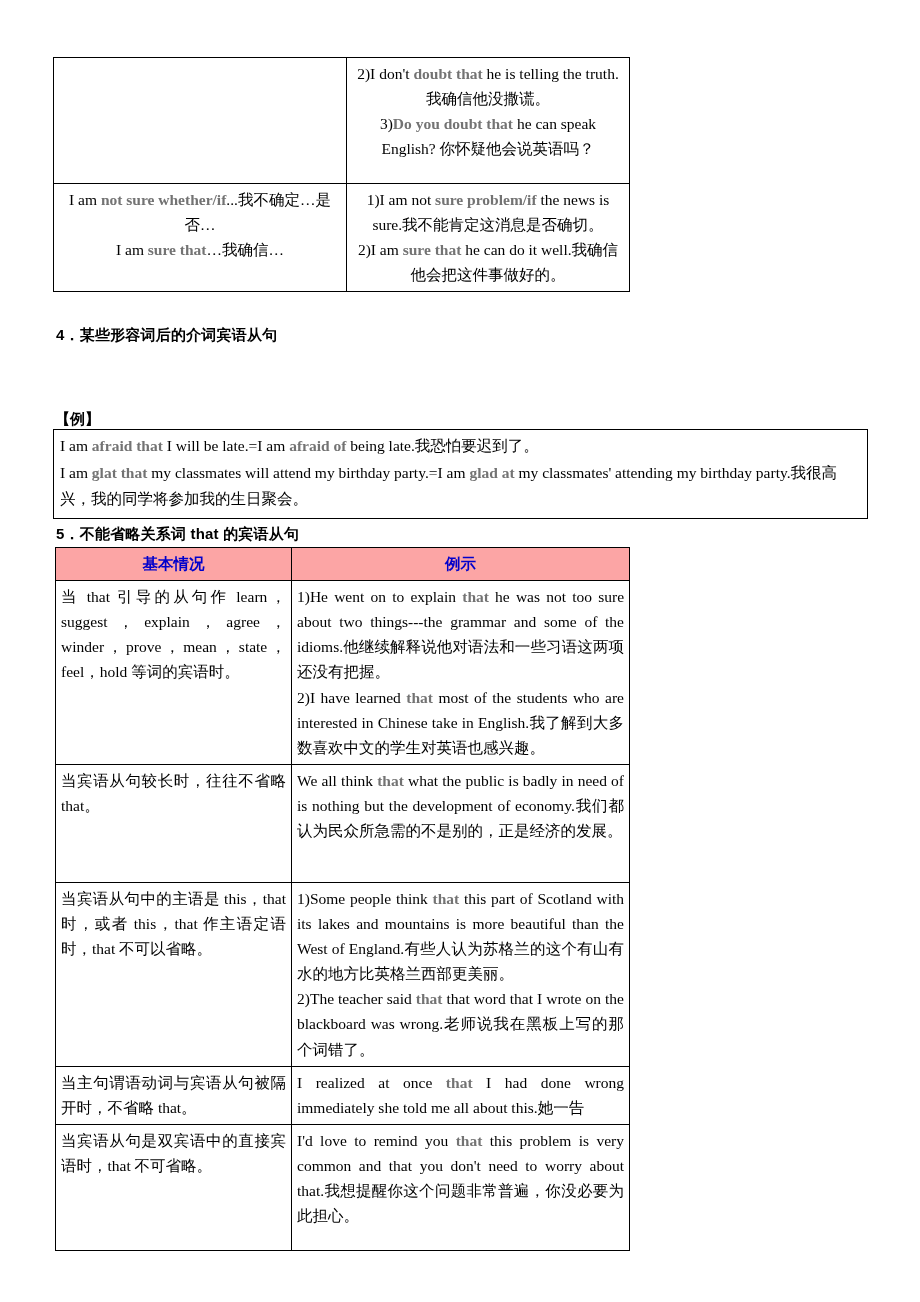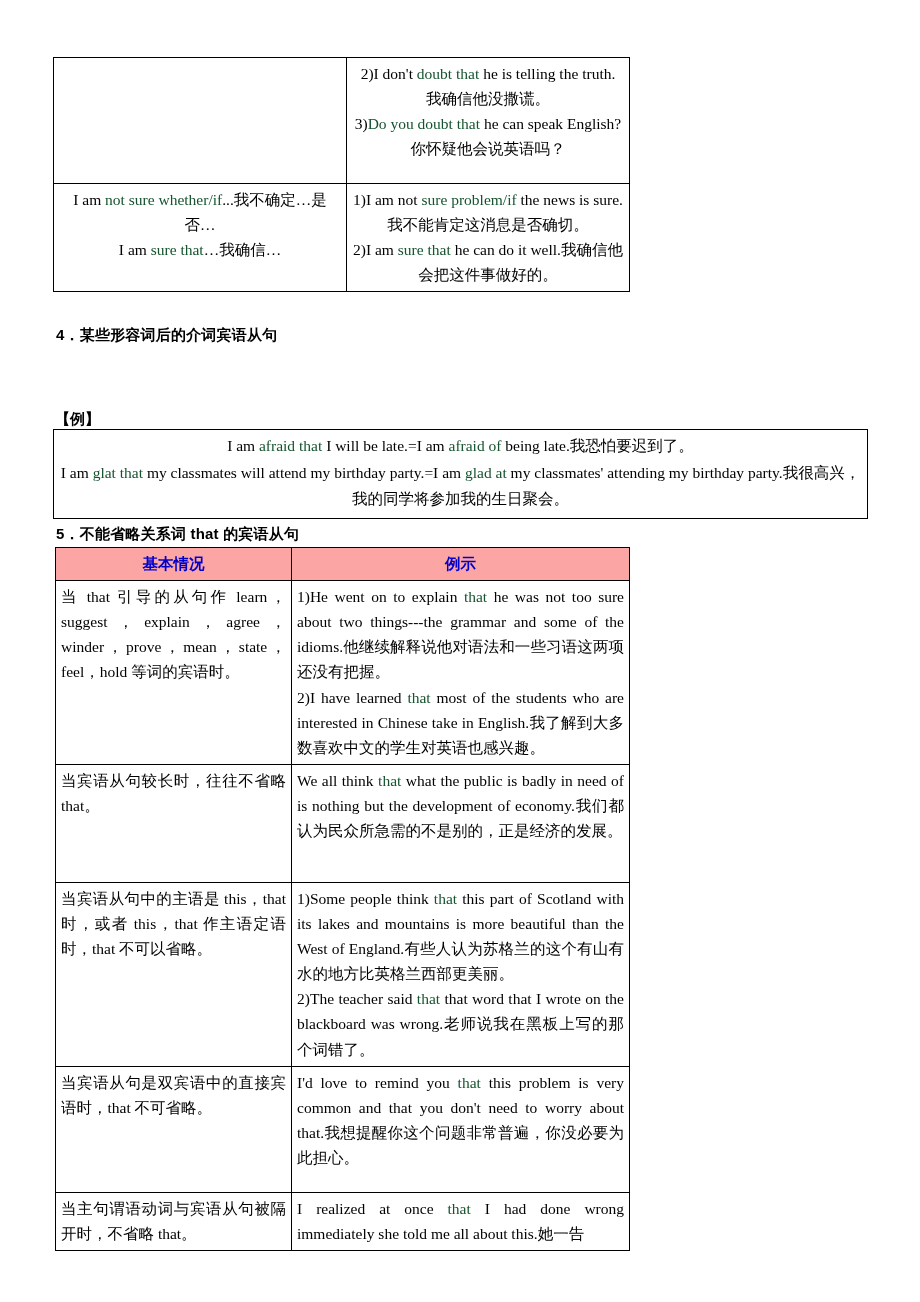--- a/index.html
+++ b/index.html
@@ -84,21 +84,20 @@
   .ex-box {
     position: absolute;
     left: 53px;
     top: 429px;
     width: 815px;
     border: 1px solid #000;
     padding: 3px 6px 5px 6px;
     font-size: 15.5px;
     line-height: 1.72;
     box-sizing: border-box;
-    text-align: center;
   }
   .ex-box p { margin: 0; }
 
   
   .tbl-five {
     position: absolute;
     left: 55px;
     top: 547px;
     width: 554px;
   }
@@ -113,21 +112,21 @@
     padding: 2px 4px 3px 4px;
     height: 21px;
   }
   .tbl-five td.c1 { width: 225px; }
   .tbl-five td.c2 { width: 327px; }
   .tbl-five td p { margin: 0; }
 
   .jt { text-align: justify; text-justify: inter-ideograph; }
 
   
-  .r  { color: #14532d; font-weight: normal; }
+  .r  { color: #737373; font-weight: bold; }
 </style>
 </head>
 <body>
 
 <div class="page">
 
   <table class="doc-table tbl-top">
     <tbody>
       <tr>
         <td class="c1" style="height:118px;"></td>
@@ -193,33 +192,33 @@
         <td class="c1 jt" style="height:175px;">
           <p>当宾语从句中的主语是 this，that 时，或者 this，that 作主语定语时，that 不可以省略。</p>
         </td>
         <td class="c2 just">
           <p><span>1)Some people think </span><span class="r">that</span><span> this part of Scotland with its lakes and mountains is more beautiful than the West of England.有些人认为苏格兰的这个有山有水的地方比英格兰西部更美丽。</span></p>
           <p><span>2)The teacher said </span><span class="r">that</span><span> that word that I wrote on the blackboard was wrong.老师说我在黑板上写的那个词错了。</span></p>
         </td>
       </tr>
 
       <tr>
+        <td class="c1 jt">
+          <p>当主句谓语动词与宾语从句被隔开时，不省略 that。</p>
+        </td>
+        <td class="c2 just">
+          <p><span>I realized at once </span><span class="r">that</span><span> I had done wrong immediately she told me all about this.她一告</span></p>
+        </td>
+      </tr>
+
+      <tr>
         <td class="c1 jt" style="height:118px;">
           <p>当宾语从句是双宾语中的直接宾语时，that 不可省略。</p>
         </td>
         <td class="c2 just">
           <p><span>I'd love to remind you </span><span class="r">that</span><span> this problem is very common and that you don't need to worry about that.我想提醒你这个问题非常普遍，你没必要为此担心。</span></p>
         </td>
       </tr>
 
-      <tr>
-        <td class="c1 jt">
-          <p>当主句谓语动词与宾语从句被隔开时，不省略 that。</p>
-        </td>
-        <td class="c2 just">
-          <p><span>I realized at once </span><span class="r">that</span><span> I had done wrong immediately she told me all about this.她一告</span></p>
-        </td>
-      </tr>
-
     </tbody>
   </table>
 
 </div>
 
 </body></html>

